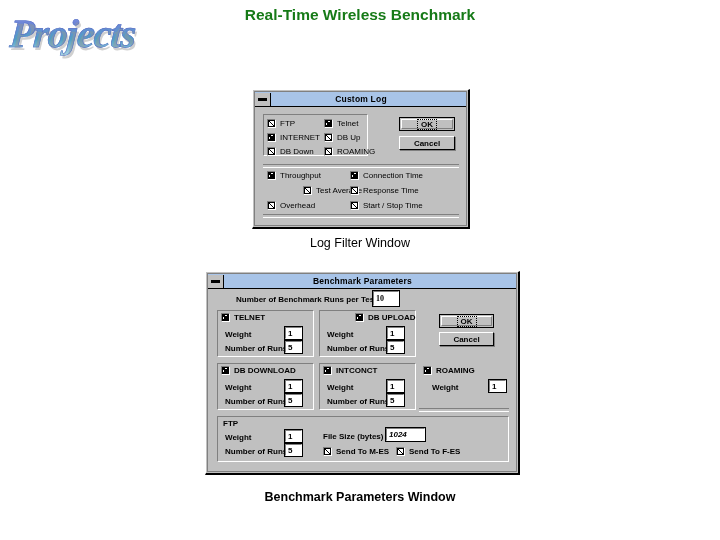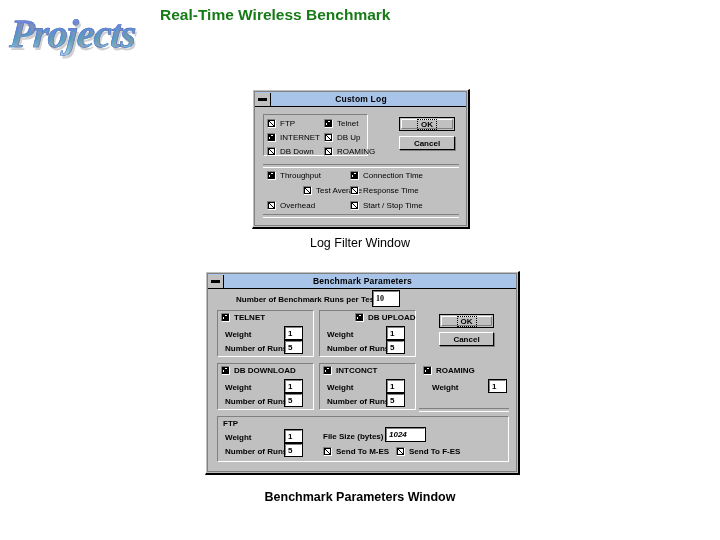--- a/index.html
+++ b/index.html
@@ -41,20 +41,21 @@
     display: inline-block;
     white-space: nowrap;
   }
 
   
   #heading {
     position: absolute;
     left: 160px;
     top: 4px;
     width: 400px;
+    text-align: center;
     color: #167a17;
     font-weight: bold;
     font-size: 15.5px;
     line-height: 21px;
   }
   #heading .line2 { font-size: 15.5px; }
 
   
   .win-dialog {
     position: absolute;

